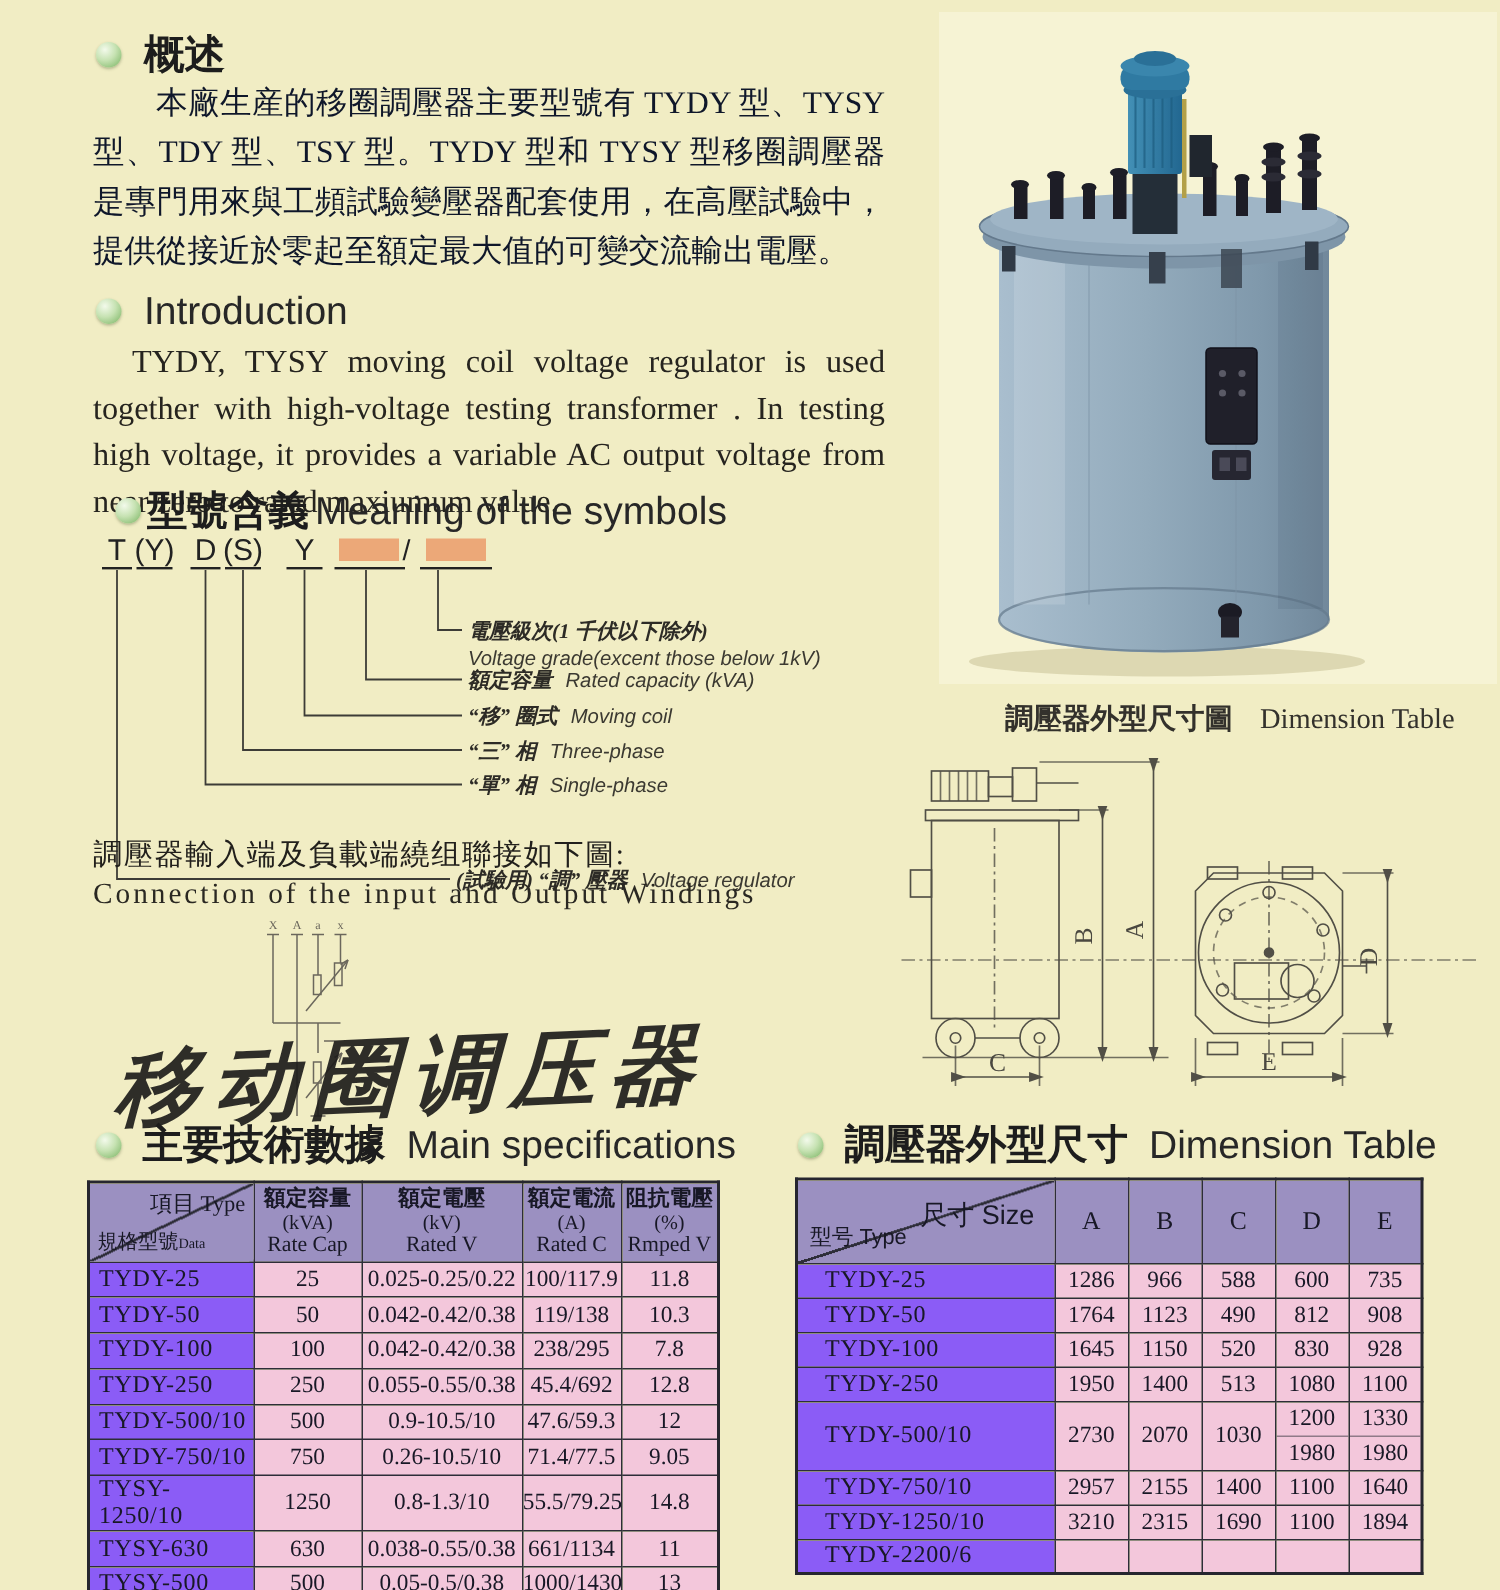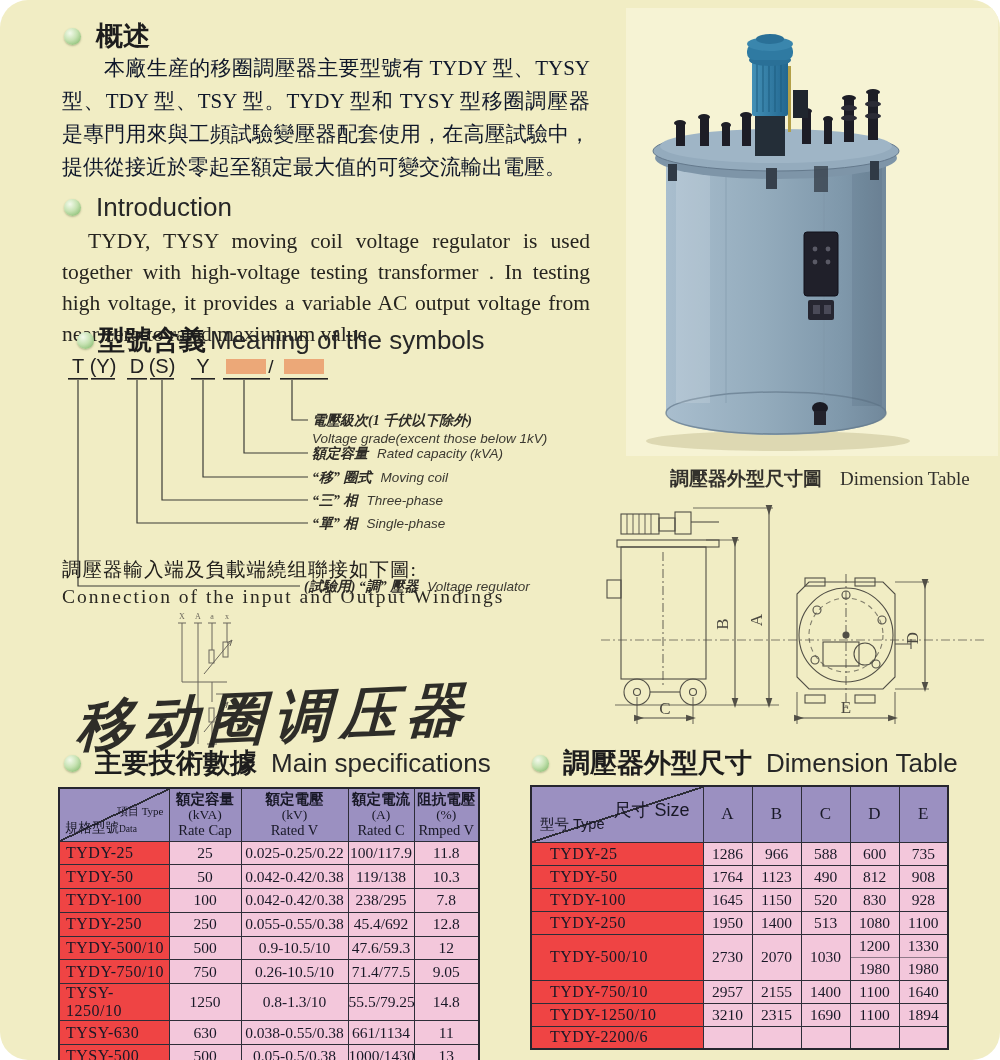--- a/index.html
+++ b/index.html
@@ -1,19 +1,19 @@
 <!DOCTYPE html>
 <html><head>
 <meta charset="utf-8">
 <style>
   html,body{margin:0;padding:0;}
   .page{
     position:relative; width:1000px; height:1060px; overflow:hidden;
     background:#f1edc4;
-    font-family:"Liberation Serif", serif; color:#1c1c22;border-radius:28px;
+    font-family:"Liberation Serif", serif; color:#1c1c22;
   }
   
   .sec-head{position:absolute; display:flex; align-items:center; gap:15px; white-space:nowrap;}
   .bullet{
     width:17px;height:17px;border-radius:50%;flex:0 0 auto;
     background:radial-gradient(circle at 35% 30%, #f3faeb, #c6e2b2 45%, #96c580 78%, #7fae69);
     box-shadow:0 1px 2px rgba(60,80,40,.35);
   }
   .h-zh{font-family:"Liberation Sans",sans-serif;font-weight:bold;font-size:27px;color:#1d1d1d;}
   .h-en{font-family:"Liberation Sans",sans-serif;font-size:26px;color:#272727;}
@@ -36,33 +36,33 @@
   
   table{border-collapse:collapse;table-layout:fixed;position:absolute;}
   .spec{left:58px;top:787px;width:420px;}
   .dim{left:530px;top:785px;width:417px;}
   .spec td,.spec th,.dim td,.dim th{
     border:1.4px solid #2d2d38;padding:0;overflow:hidden;
     font-family:"Liberation Serif",serif;color:#181826;
   }
   .spec,.dim{border:2.6px solid #26262f;}
   th.hd,.corner{background:#9b90c1;}
-  td.type-cell{background:#ef4444;font-size:16px;padding-left:6px;text-align:left;letter-spacing:.5px;}
+  td.type-cell{background:#8b5cf6;font-size:16px;padding-left:6px;text-align:left;letter-spacing:.5px;}
   td.num-cell{background:#f3c7db;font-size:15.5px;text-align:center;}
   .spec thead tr{height:53px;} .spec tbody tr{height:23.8px;}
   .dim thead tr{height:56px;} .dim tbody tr{height:23px;} .dim tbody tr.tall{height:46px;}
   th.hd{font-weight:normal;vertical-align:middle;}
   .hd .l1{font-size:14.5px;font-weight:bold;line-height:16px;}
   .hd .l2{font-size:13.5px;line-height:15px;}
   .hd .l3{font-size:14.5px;line-height:16px;}
   .dim th.col-letter{font-size:17px;font-weight:normal;}
   .corner{position:relative;
     background-image:linear-gradient(to bottom right,transparent calc(50% - .9px),#2d2d38 calc(50% - .9px),#2d2d38 calc(50% + .9px),transparent calc(50% + .9px));
   }
-  .corner .ct{position:absolute;top:15px;right:5px;font-size:11px;}
+  .corner .ct{position:absolute;top:4px;right:5px;font-size:15px;}
   .corner .cb{position:absolute;bottom:4px;left:5px;font-size:13.5px;}
   .corner .small{font-size:9.5px;}
   .dim .corner .ct{top:11px;right:13px;font-size:18px;font-family:"Liberation Sans",sans-serif;}
   .dim .corner .cb{bottom:8px;left:8px;font-size:14.5px;font-family:Liberation Sans, sans-serif;}
   .stack{height:22px;line-height:22px;}
   .stack-b{border-top:1px solid rgba(45,45,56,.5);}
   
   .code-letter{font:20px "Liberation Sans",sans-serif;fill:#222;}
   .slash{font:19px "Liberation Sans",sans-serif;fill:#222;}
   .lz{font:italic bold 14px "Liberation Serif",serif;fill:#2d2b26;}

